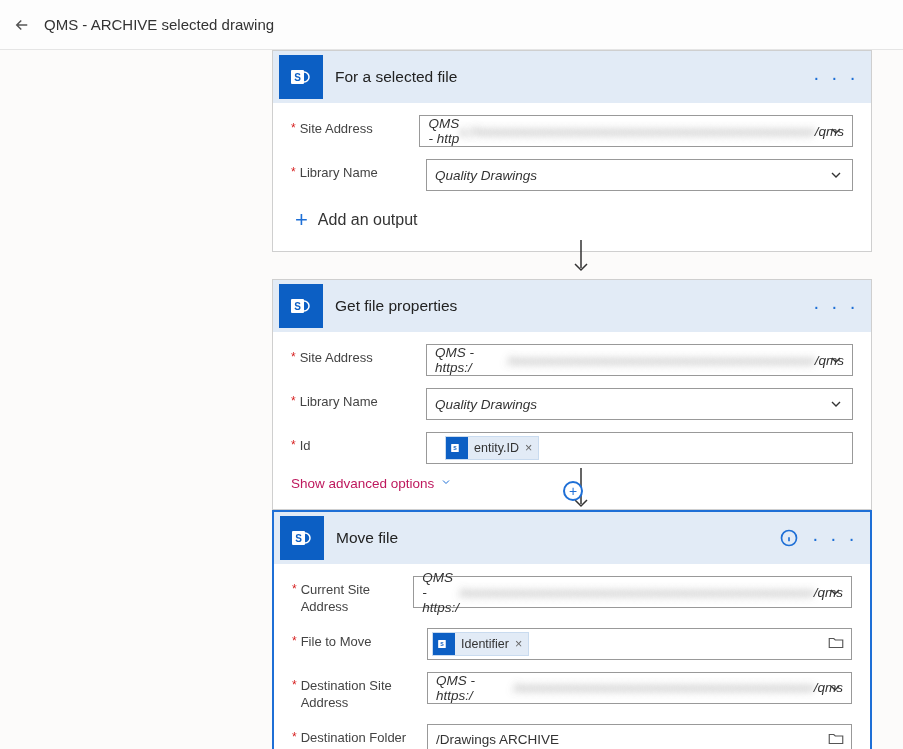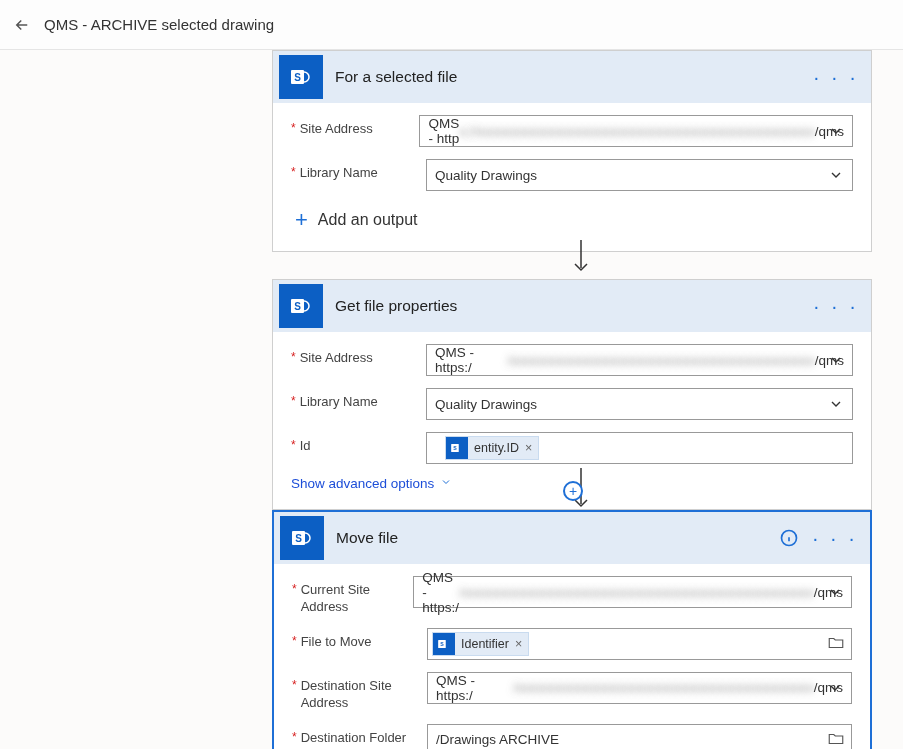--- a/index.html
+++ b/index.html
@@ -15,31 +15,31 @@
 .card-head { display: flex; align-items: center; background: #e2ebf6; height: 52px; padding-right: 10px; }
 .card-icon { width: 44px; height: 44px; margin: 4px 12px 4px 6px; background: #0c5fc4; display: flex; align-items: center; justify-content: center; color: #fff; }
 .card-title { font-size: 15.5px; color: #222; flex: 1; }
 .info-icon { width: 26px; height: 26px; border-radius: 50%; display:flex; align-items:center; justify-content:center; color:#1e6fd6; margin-right:8px; cursor:pointer; }
 .more-dots { color: #1e6fd6; font-size: 20px; letter-spacing: 3px; cursor: pointer; padding: 0 2px; }
 .card-body { padding: 12px 18px 18px 18px; }
 .row { display: flex; align-items: flex-start; margin-bottom: 12px; }
 .label-col { width: 135px; font-size: 13px; color: #444; padding-top: 6px; display:flex; align-items:flex-start; }
 .req { color: #d61f1f; margin-right: 4px; font-size: 12px; line-height: 18px; }
 .input-col { flex: 1; }
-.select-box { border: 1px solid #999; height: 32px; display: flex; align-items: center; padding: 0 8px; font-size: 13.5px; color: #333; background: #fff; position: relative; cursor:pointer; }
+.select-box { border: 1px solid #999; height: 32px; display: flex; align-items: center; padding: 0 8px; font-size: 13.5px; color: #333; background: #fff; position: relative; cursor:pointer;font-style:italic; }
 .select-box.withchev .chev { position: absolute; right: 8px; }
 .token-box { border: 1px solid #999; min-height: 32px; display: flex; align-items: center; padding: 3px 18px; background:#fff; }
 .token { display: inline-flex; align-items: center; background: #e2ebf6; border: 1px solid #c9dbef; height: 24px; padding: 0 6px 0 0; font-size: 12.5px; color: #333; }
 .token .tok-icon { width: 22px; height: 22px; background: #0c5fc4; display:flex; align-items:center; justify-content:center; margin-right:6px; }
 .token .tok-x { margin-left: 6px; cursor:pointer; color:#666; }
 .folder-icon { position:absolute; right:6px; top:5px; color:#555; cursor:pointer; }
 .folder-wrap { position: relative; border:1px solid #999; min-height:32px; display:flex; align-items:center; padding:3px 48px 3px 4px; background:#fff; }
 .add-output { display: flex; align-items: center; color: #333; font-size: 16px; cursor:pointer; margin-top: 16px; margin-left: 4px; }
 .add-output .plus { color: #1e6fd6; font-size: 22px; margin-right: 10px; font-weight: 300; }
-.adv-link { color: #1d4ed8; font-size: 13.5px; cursor:pointer; display:flex; align-items:center; margin-top:4px; }
+.adv-link { color: #be185d; font-size: 13.5px; cursor:pointer; display:flex; align-items:center; margin-top:4px; }
 .chev svg, .chev-sm svg { display:block; }
 .arrow1 { top: 190px; left: 572px; }
 .arrow2 { top: 418px; left: 572px; }
 .plus-node { position:absolute; left:563px; top:431px; width:20px; height:20px; border:2px solid #1e6fd6; border-radius:50%; background:#fff; display:flex; align-items:center; justify-content:center; color:#1e6fd6; font-size:14px; cursor:pointer; z-index:2; }
 .blur { color: transparent; text-shadow: 0 0 7px rgba(100,100,100,0.7); user-select:none; }
 .label-col span { line-height: 1.3; }
 </style>
 </head>
 <body>
 

